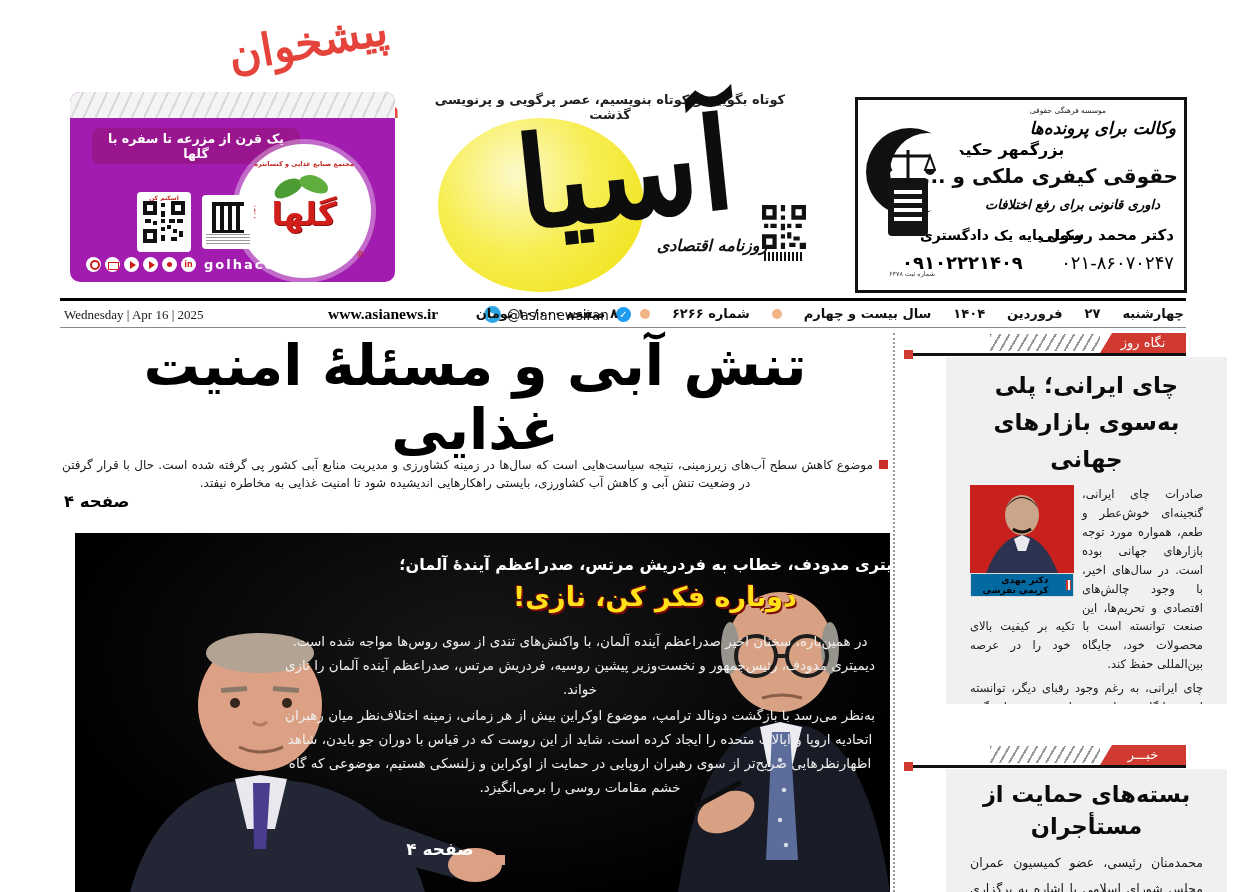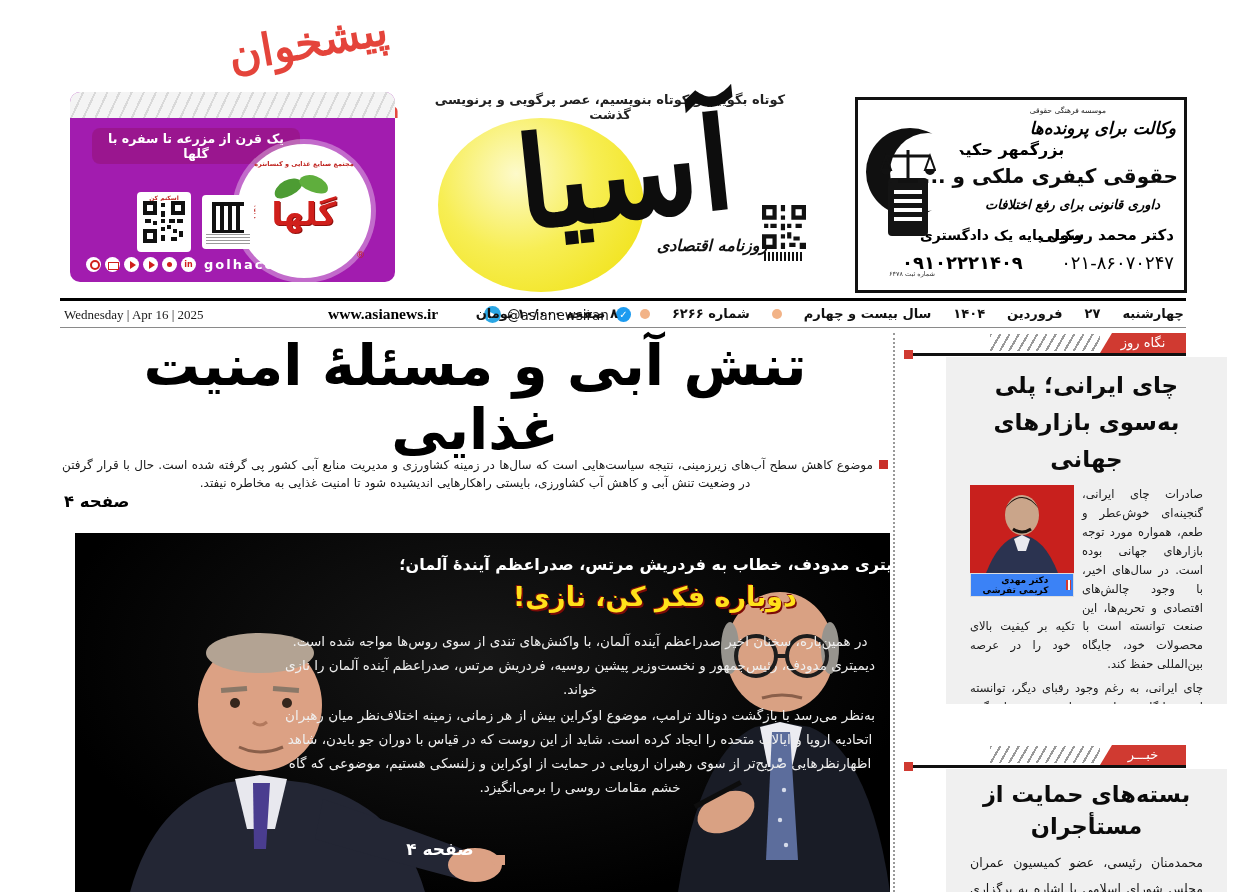--- a/index.html
+++ b/index.html
@@ -106,21 +106,21 @@
       text-align:center;line-height:20px;clip-path:polygon(12px 0,100% 0,100% 100%,0 100%);}
   .sec-line{position:absolute;left:905px;width:281px;height:3px;background:#101010;}
   .sec-line .sq{position:absolute;left:-1px;top:-3px;width:9px;height:9px;background:#d03a31;}
   .panel{position:absolute;left:905px;width:281px;background:#f0f0f0;box-sizing:border-box;padding:8px 24px;overflow:hidden;margin-left:41px;}
   .p1{top:357px;height:347px;}
   .p2{top:769px;height:123px;}
   .col-h{ text-align:center;font-size:23px;font-weight:bold;color:#0b0b0b;line-height:1.6;margin:2px 0 8px 0;}
   .col-h2{text-align:center;font-size:22.5px;font-weight:bold;color:#0b0b0b;line-height:1.4;margin:2px 0 8px 0;}
   .tea-photo{float:left;width:104px;margin-right:8px;margin-bottom:2px;}
   .tea-img{width:104px;height:88px;background:#c8201d;position:relative;overflow:hidden;}
-  .tea-cap{background:#3b82f6;border:1px solid #ddd;display:flex;align-items:center;gap:18px;padding:1px 2px;direction:rtl;}
+  .tea-cap{background:#0369a1;border:1px solid #ddd;display:flex;align-items:center;gap:18px;padding:1px 2px;direction:rtl;}
   .tea-bars{width:7px;height:10px;background:repeating-linear-gradient(90deg,#d03a31 0 2px,#fff 2px 4px);}
   .tea-cap span{font-size:9px;font-weight:bold;}
   .col-body{font-size:11.5px;line-height:1.64;text-align:justify;color:#181818;margin:0 0 5px 0;}
   .news-body{font-size:12.5px;line-height:2.08;text-align:justify;color:#181818;margin:0;}
   .clear{clear:both;}
 </style>
 </head>
 <body>
 
 <div id="page">

